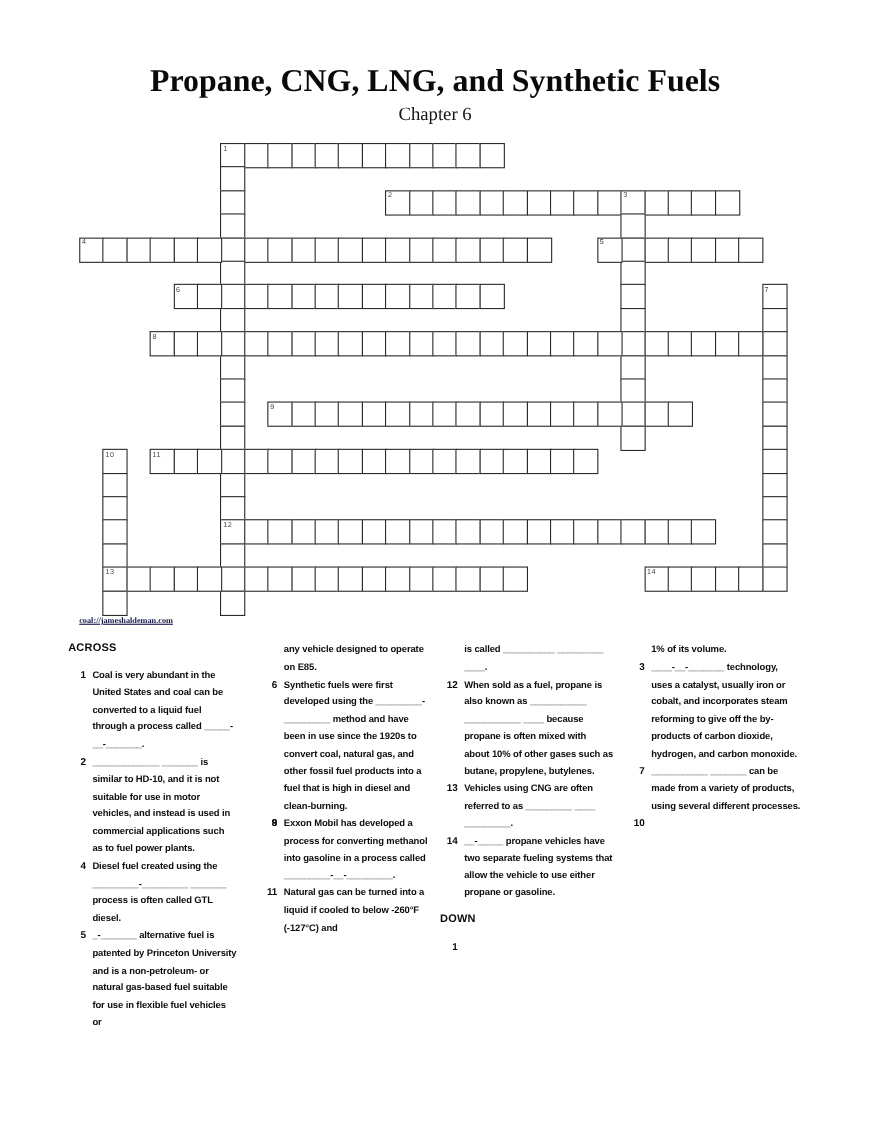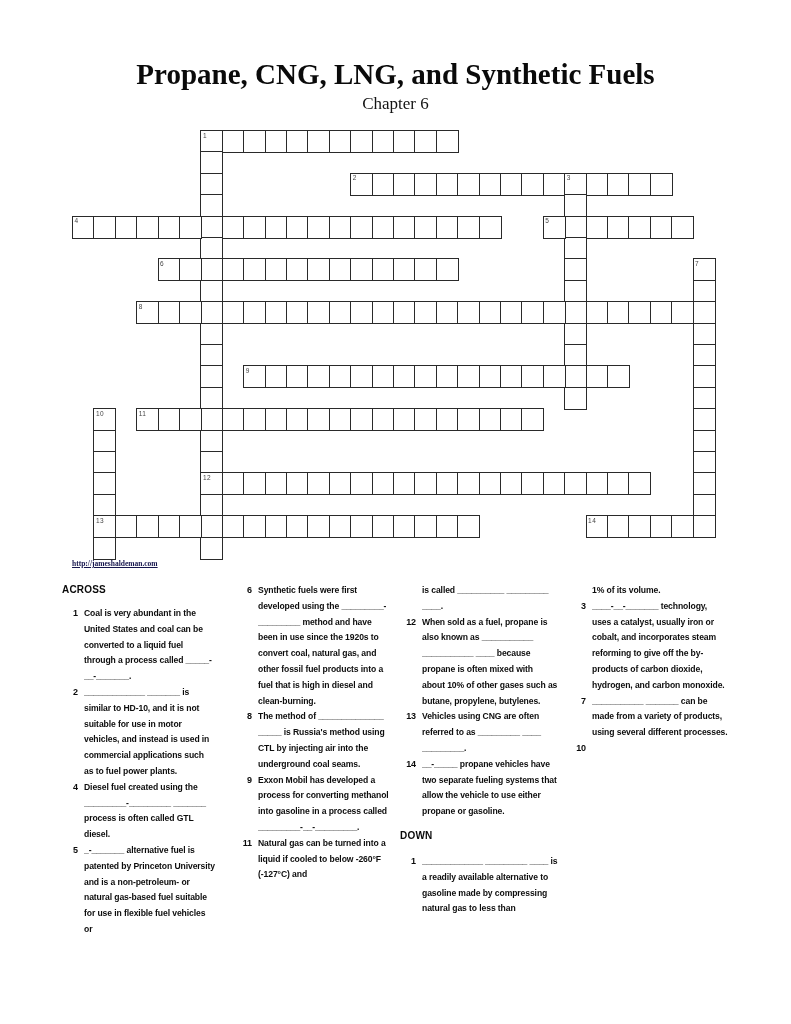--- a/index.html
+++ b/index.html
@@ -314,42 +314,43 @@
       <div class="cell" style="left: 457.2px; top: 515.2px; width: 23px; height: 23px; border-color: rgb(42, 42, 42);"></div>
       <div class="cell" style="left: 585.6px; top: 515.2px; width: 23px; height: 23px; border-color: rgb(42, 42, 42);">
         <span class="cnum">14</span>
       </div>
       <div class="cell" style="left: 607px; top: 515.2px; width: 23px; height: 23px; border-color: rgb(42, 42, 42);"></div>
       <div class="cell" style="left: 628.4px; top: 515.2px; width: 23px; height: 23px; border-color: rgb(42, 42, 42);"></div>
       <div class="cell" style="left: 649.8px; top: 515.2px; width: 23px; height: 23px; border-color: rgb(42, 42, 42);"></div>
       <div class="cell" style="left: 671.2px; top: 515.2px; width: 23px; height: 23px; border-color: rgb(42, 42, 42);"></div>
     </div>
 
-  <a class="src">http://jameshaldeman.com</a>
+  <a class="src">coal://jameshaldeman.com</a>
 
   <div id="clue-col-0" class="clue-col">
       <div class="clue-header">ACROSS</div>
       <div class="clue"><span class="cno">1</span><span>Coal is very abundant in the United States and coal can be converted to a liquid fuel through a process called _____-__-_______.</span></div>
       <div class="clue"><span class="cno">2</span><span>_____________ _______ is similar to HD-10, and it is not suitable for use in motor vehicles, and instead is used in commercial applications such as to fuel power plants.</span></div>
       <div class="clue"><span class="cno">4</span><span>Diesel fuel created using the _________-_________ _______ process is often called GTL diesel.</span></div>
       <div class="clue"><span class="cno">5</span><span>_-_______ alternative fuel is patented by Princeton University and is a non-petroleum- or natural gas-based fuel suitable for use in flexible fuel vehicles or</span></div>
     </div>
   <div id="clue-col-1" class="clue-col">
+      <div class="clue cont"><span>any vehicle designed to operate on E85.</span></div>
       <div class="clue"><span class="cno">6</span><span>Synthetic fuels were first developed using the _________-_________ method and have been in use since the 1920s to convert coal, natural gas, and other fossil fuel products into a fuel that is high in diesel and clean-burning.</span></div>
-      <div class="clue"><span class="cno">8</span><span>The method of ______________ _____ is Russia's method using CTL by injecting air into the underground coal seams.</span></div>
+      <div class="clue"><span class="cno">8</span></div>
       <div class="clue"><span class="cno">9</span><span>Exxon Mobil has developed a process for converting methanol into gasoline in a process called _________-__-_________.</span></div>
       <div class="clue"><span class="cno">11</span><span>Natural gas can be turned into a liquid if cooled to below -260°F (-127°C) and</span></div>
     </div>
   <div id="clue-col-2" class="clue-col">
       <div class="clue cont"><span>is called __________ _________ ____.</span></div>
       <div class="clue"><span class="cno">12</span><span>When sold as a fuel, propane is also known as ___________ ___________ ____ because propane is often mixed with about 10% of other gases such as butane, propylene, butylenes.</span></div>
       <div class="clue"><span class="cno">13</span><span>Vehicles using CNG are often referred to as _________ ____ _________.</span></div>
       <div class="clue"><span class="cno">14</span><span>__-_____ propane vehicles have two separate fueling systems that allow the vehicle to use either propane or gasoline.</span></div>
       <div class="clue-header down">DOWN</div>
-      <div class="clue"><span class="cno">1</span><span>_____________ _________ ____ is a readily available alternative to gasoline made by compressing natural gas to less than</span></div>
+      <div class="clue"><span class="cno">1</span></div>
     </div>
   <div id="clue-col-3" class="clue-col">
       <div class="clue cont"><span>1% of its volume.</span></div>
       <div class="clue"><span class="cno">3</span><span>____-__-_______ technology, uses a catalyst, usually iron or cobalt, and incorporates steam reforming to give off the by-products of carbon dioxide, hydrogen, and carbon monoxide.</span></div>
       <div class="clue"><span class="cno">7</span><span>___________ _______ can be made from a variety of products, using several different processes.</span></div>
       <div class="clue"><span class="cno">10</span></div>
     </div>
 </div>
 
 </body></html>

